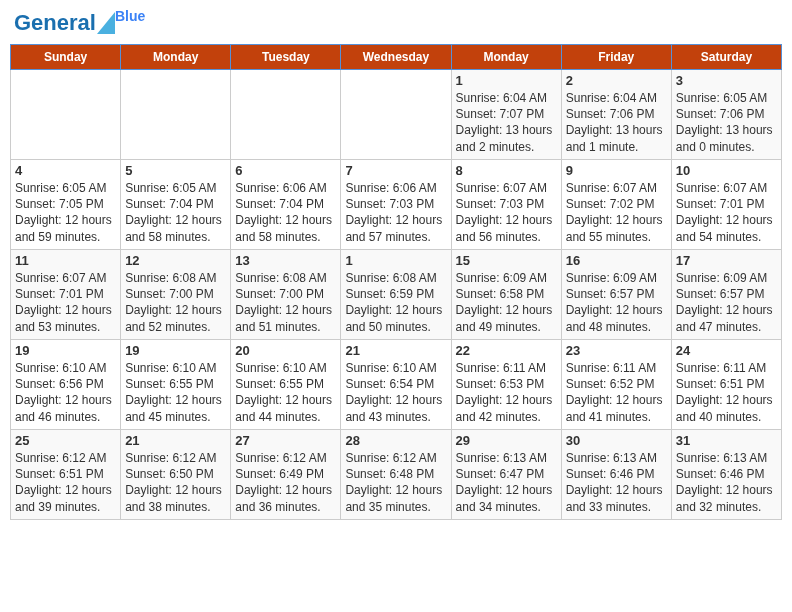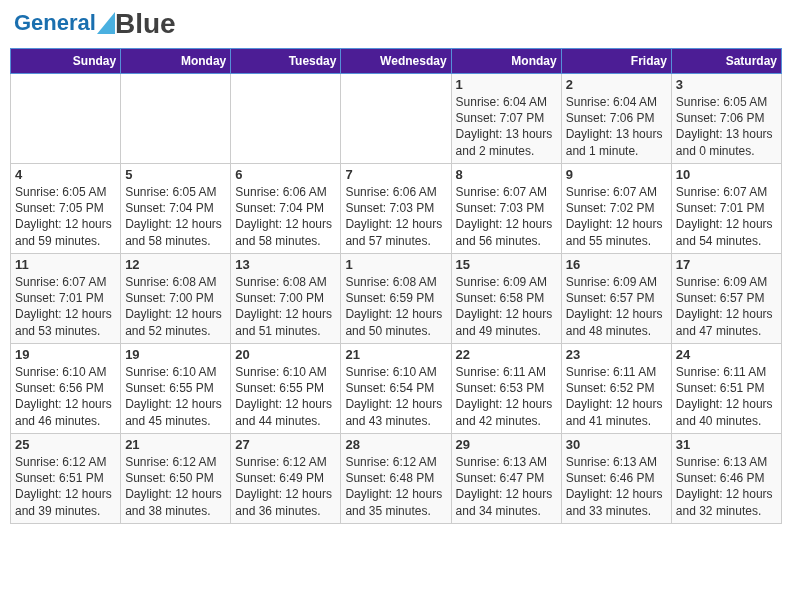--- a/index.html
+++ b/index.html
@@ -33,26 +33,26 @@
     .location {
       font-size: 16px;
       color: #555;
     }
     table {
       width: 100%;
       border-collapse: collapse;
       table-layout: fixed;
     }
     thead th {
-      background: #4c1d95;
+      background: #c2410c;
       color: #fff;
       font-size: 12px;
       font-weight: bold;
       padding: 5px 4px;
-      text-align: right;
+      text-align: center;
       border: 1px solid #5590d8;
     }
     tbody tr td {
       border: 1px solid #ccc;
       vertical-align: top;
       padding: 3px 4px;
       font-size: 10px;
       color: #333;
       height: 90px;
       background: #fff;
@@ -83,21 +83,21 @@
   <div class="logo">
     <div style="display:flex;align-items:center;">
       <span style="font-size:22px;font-weight:bold;color:#333;">
         <span style="color:#1a6faf;">General</span>
       </span>
       <svg width="18" height="22" viewBox="0 0 18 22" style="margin-left:1px;">
         <polygon points="0,22 18,22 18,0" fill="#4ab0e0"></polygon>
       </svg>
     </div>
     <div style="display:flex;align-items:center;margin-top:-2px;">
-      <span style="font-size:28px;font-weight:bold;color:#404040;">Blue</span>
+      <span style="font-size:14px;font-weight:bold;color:#3b82f6;">Blue</span>
     </div>
     <div style="height:3px;background:#4ab0e0;width:100%;margin-top:1px;"></div>
   </div>
   <div class="title-block">
     <div class="month-title"></div>
     <div class="location"></div>
   </div>
 </div>
 
 <table>

